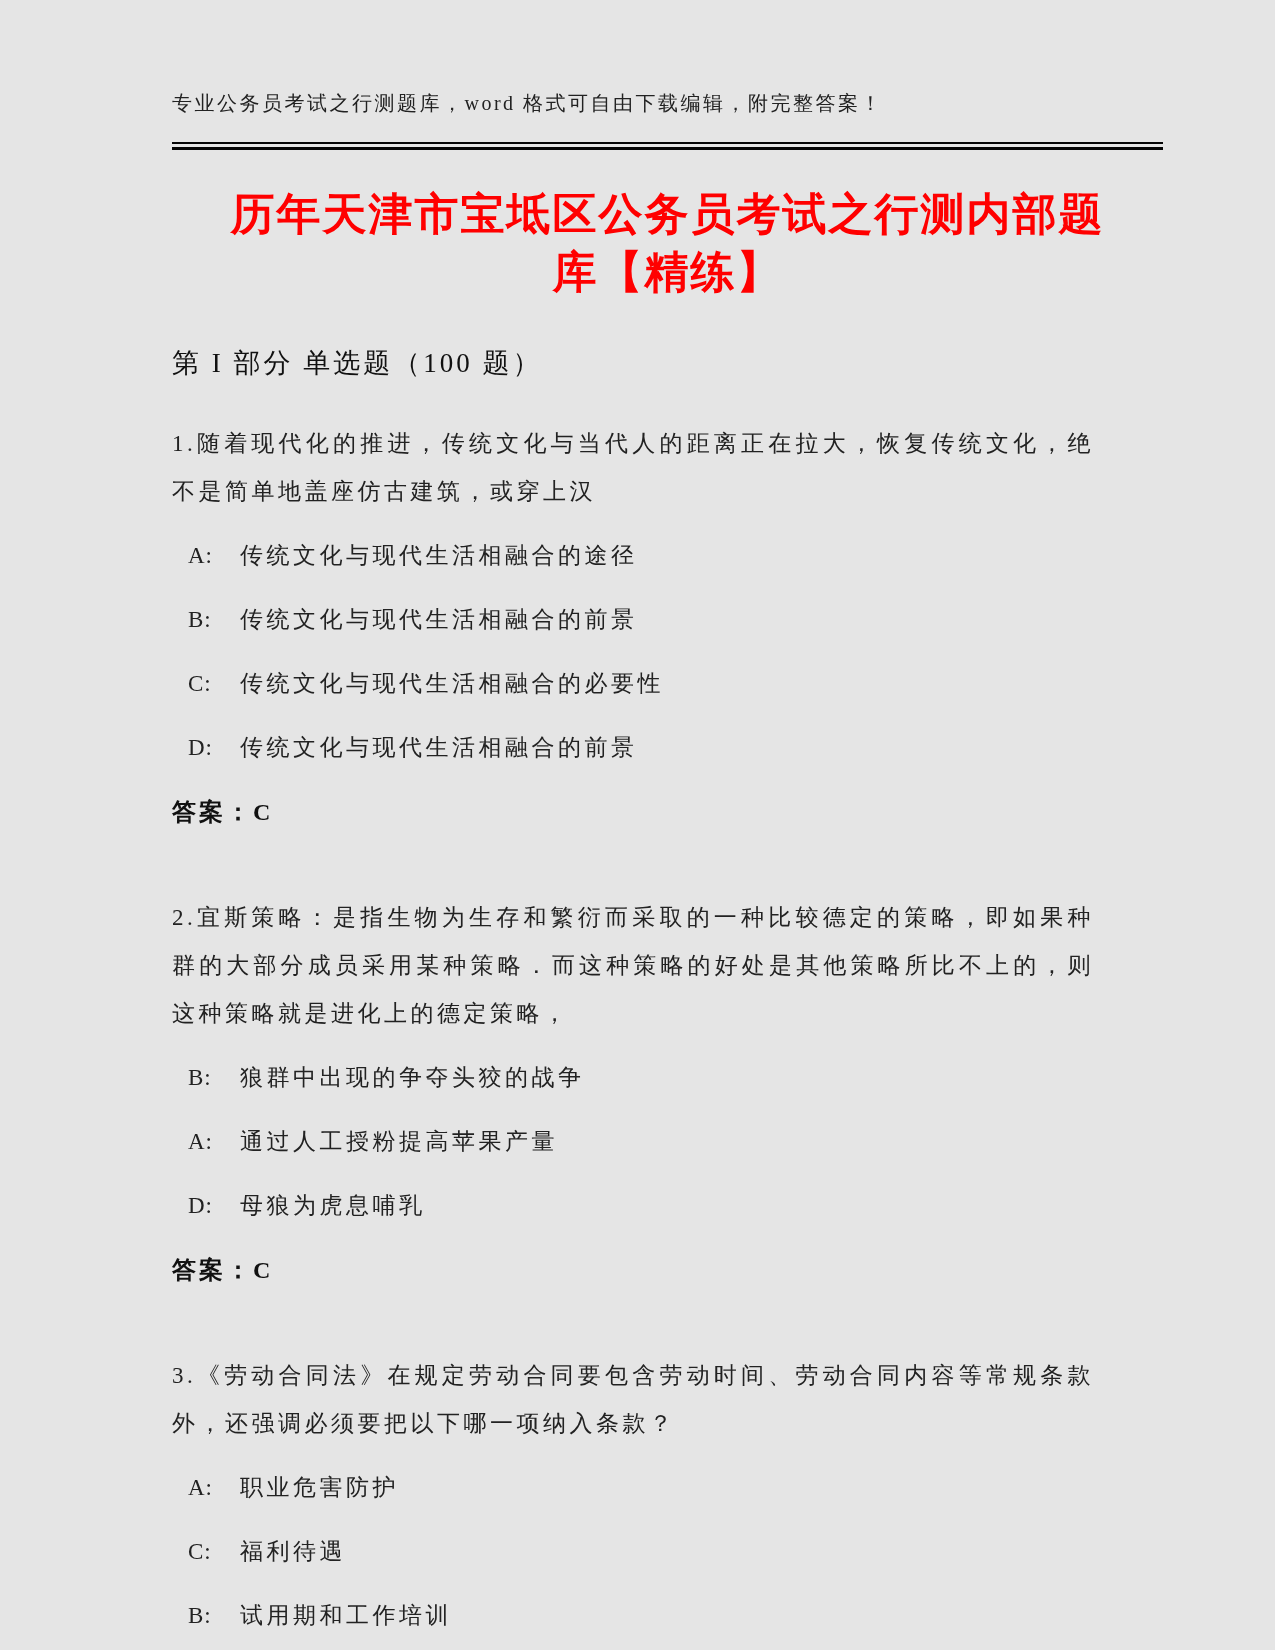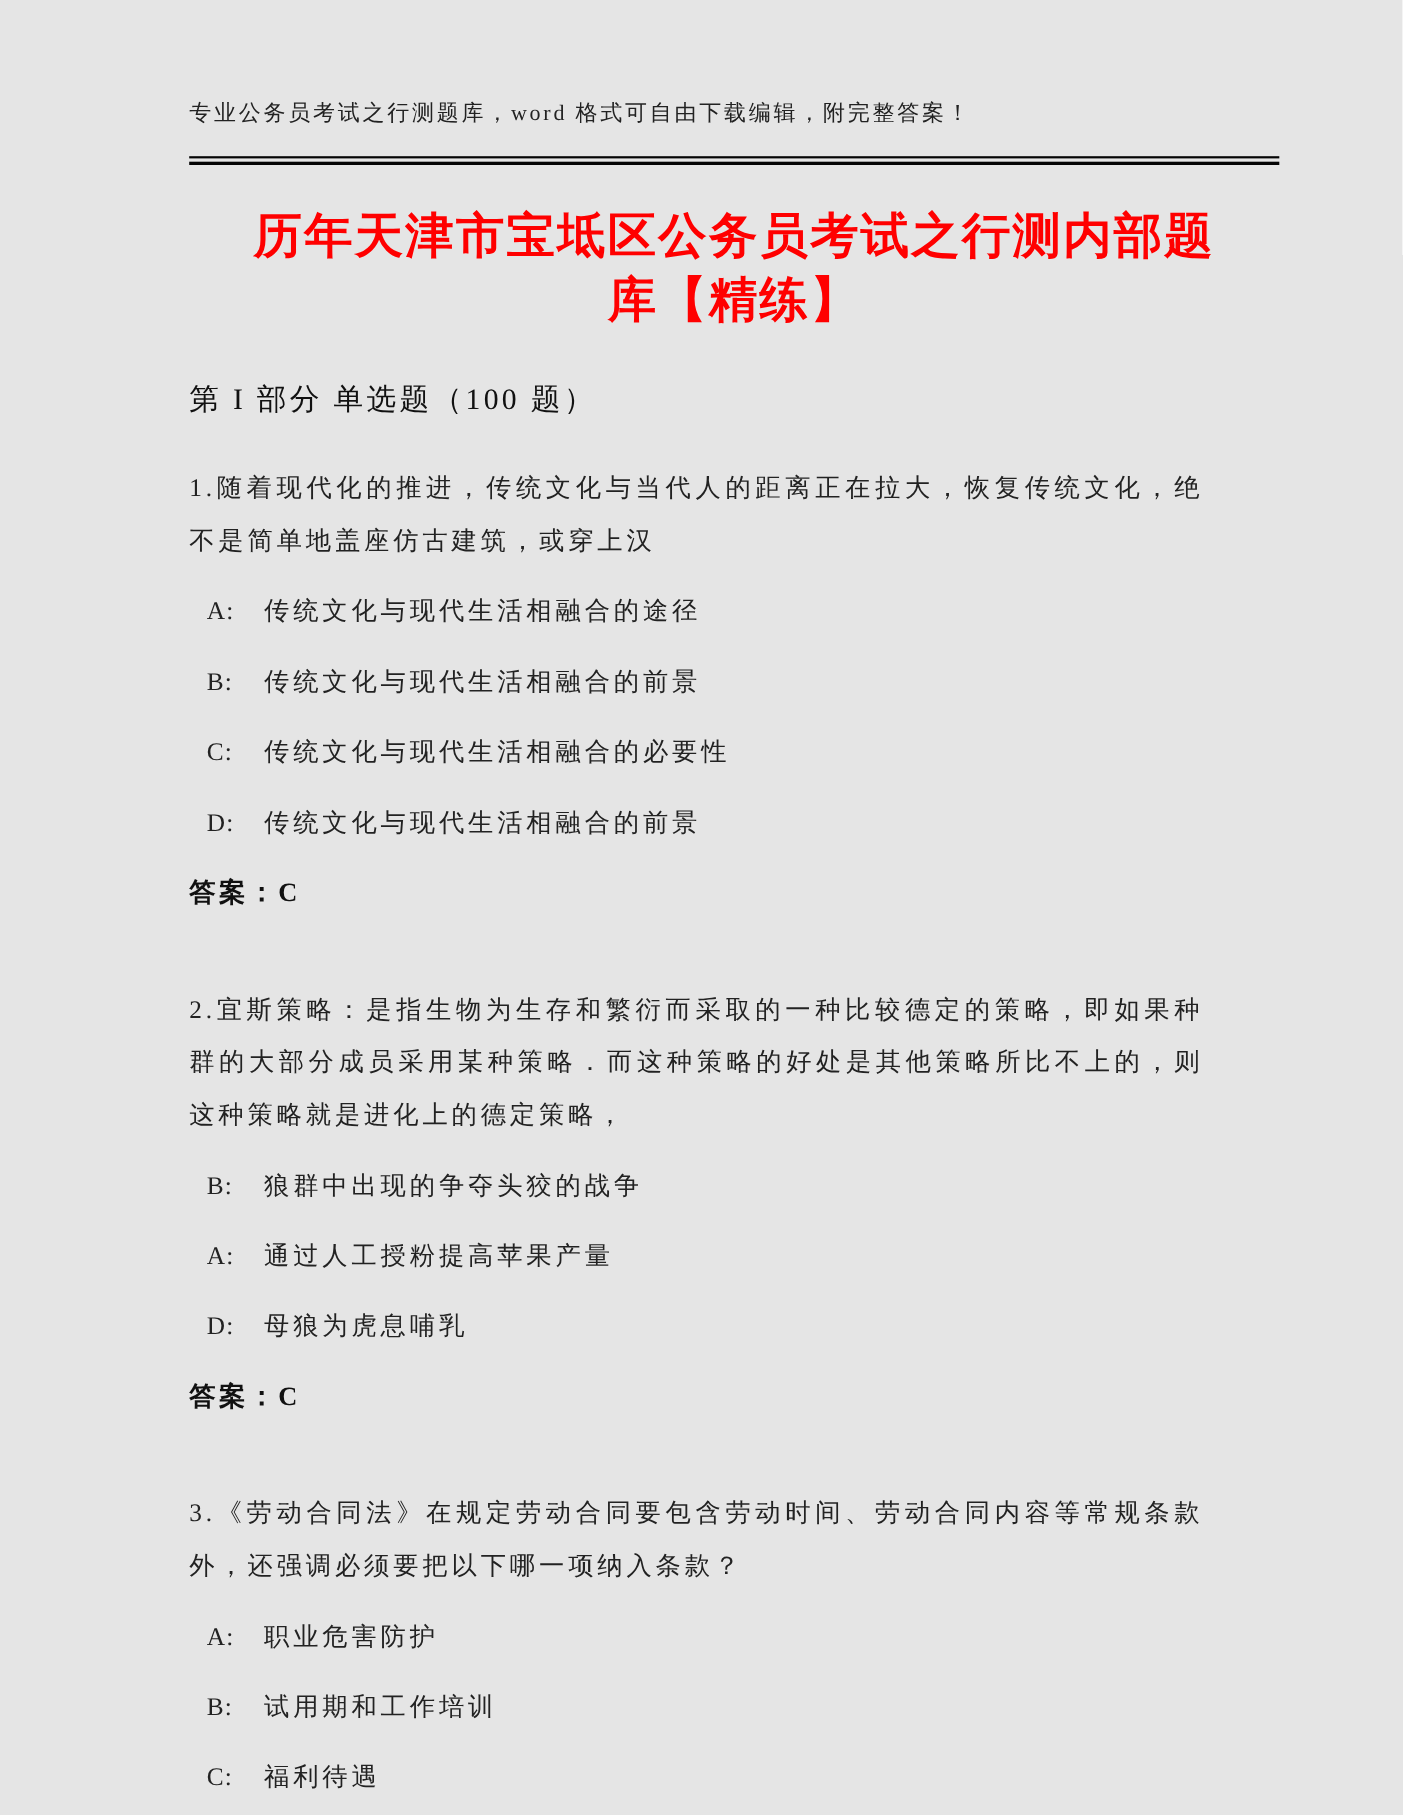--- a/index.html
+++ b/index.html
@@ -136,24 +136,24 @@
       </p>
       <p class="answer">答案：C</p>
     </div>
 
     <div class="question">
       <p class="stem">3.《劳动合同法》在规定劳动合同要包含劳动时间、劳动合同内容等常规条款外，还强调必须要把以下哪一项纳入条款？</p>
       <p class="option">
         <span class="opt-label">A:</span><span>职业危害防护</span>
       </p>
       <p class="option">
-        <span class="opt-label">B:</span><span>试用期和工作培训</span>
+        <span class="opt-label">C:</span><span>福利待遇</span>
       </p>
       <p class="option">
-        <span class="opt-label">C:</span><span>福利待遇</span>
+        <span class="opt-label">B:</span><span>试用期和工作培训</span>
       </p>
       <p class="option">
         <span class="opt-label">D:</span><span>保密义务</span>
       </p>
 
     </div>
 
   </div>
 </div>
 

